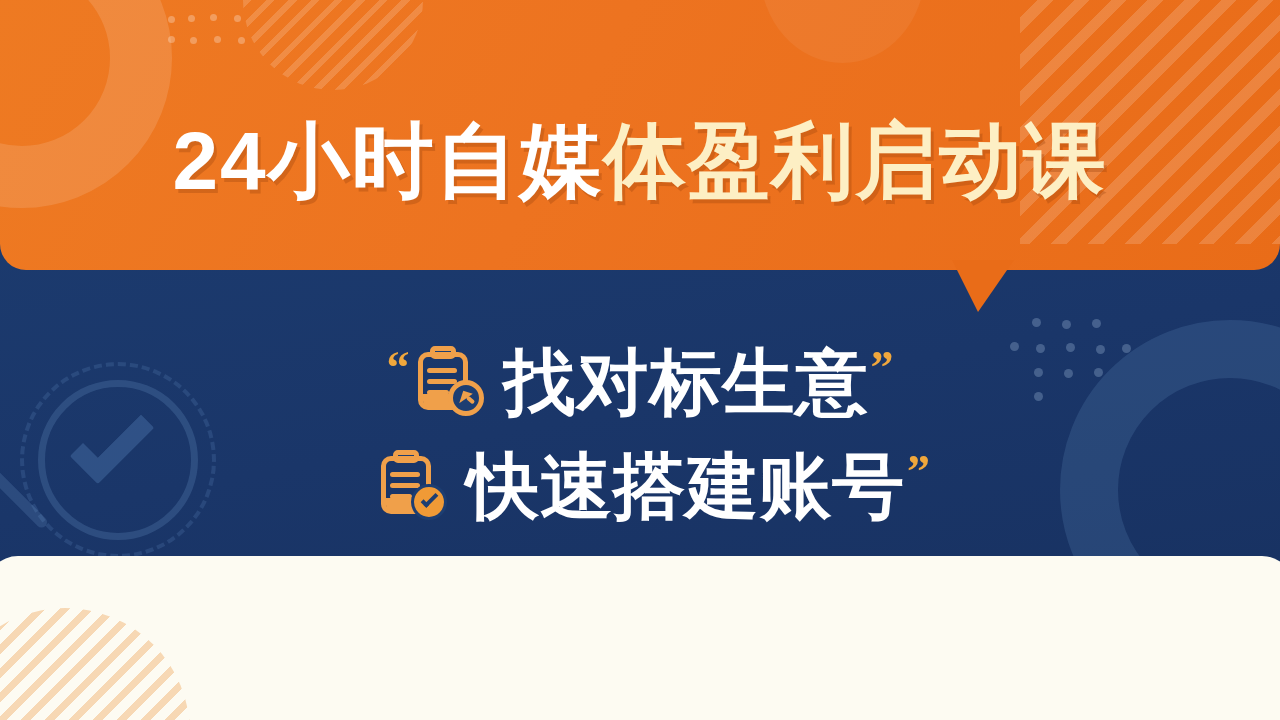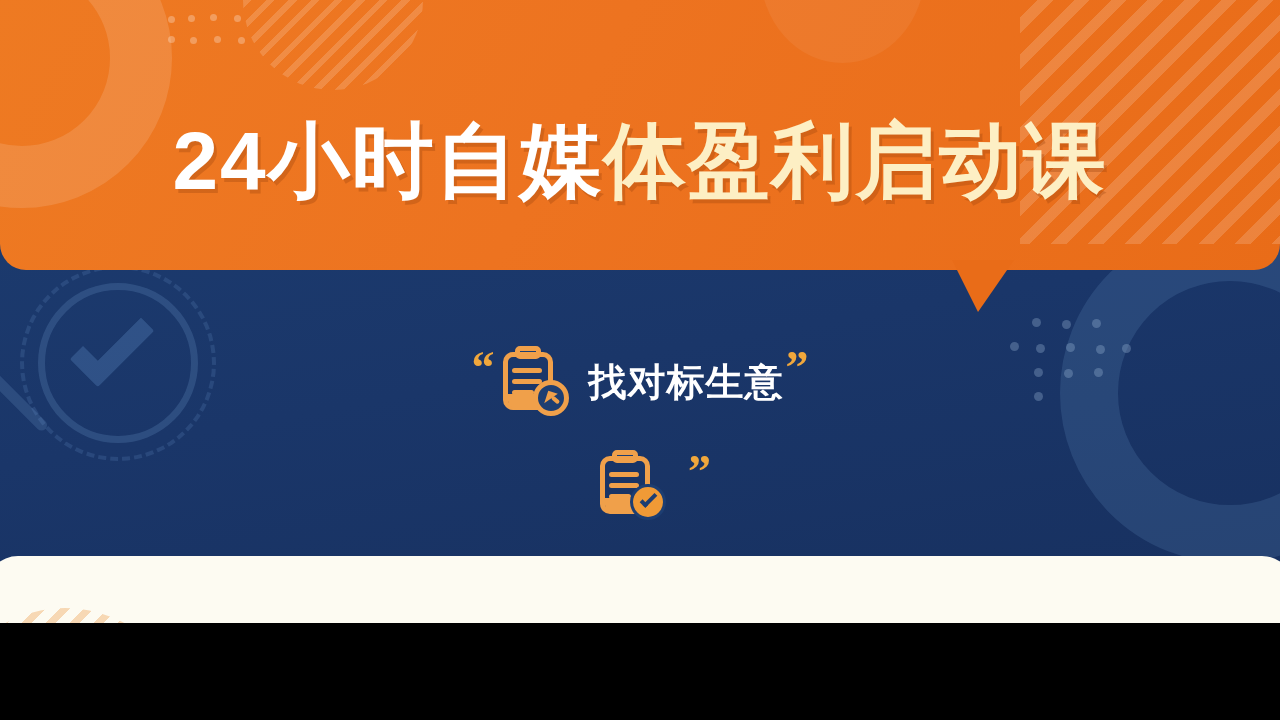--- a/index.html
+++ b/index.html
@@ -3,21 +3,21 @@
 <meta charset="utf-8">
 <style>
   html, body {
     margin: 0;
     padding: 0;
     background: #000;
   }
   #poster {
     position: relative;
     width: 1280px;
-    height: 623px;
+    height: 720px;
     overflow: hidden;
     font-family: "Liberation Sans", "DejaVu Sans", sans-serif;
     background: #14532d;
   }
 
   
   .navy-base {
     position: absolute;
     inset: 0;
     background: linear-gradient(170deg, #1D3E72 0%, #1A3669 55%, #17305F 100%);
@@ -198,21 +198,21 @@
     top: -14px;
     margin-right: 4px;
     font-family: "Liberation Serif", serif;
   }
   .q-mark.close {
     margin-right: 0;
     margin-left: 2px;
   }
   .q-mark.spacer-hidden { visibility: hidden; }
   .q-text {
-    font-size: 38px;
+    font-size: 72px;
     font-weight: bold;
     letter-spacing: 1px;
     line-height: 1;
   }
   .q-white { color: #FFFFFF; }
   .q-gold  { color: #F0A73C; }
 
   
   .icon-clip {
     position: relative;
@@ -395,20 +395,21 @@
         <span class="tab"></span>
         <span class="body"></span>
         <span class="foot"></span>
         <span class="ln ln1"></span>
         <span class="ln ln2"></span>
         <span class="ln ln3"></span>
         <span class="badge filled">
           <span class="tick"></span>
         </span>
       </span>
+      <span class="q-text q-white">快速搭建账号</span>
       <span class="q-mark close">”</span>
     </div>
 
   </div>
 
   <div class="white-card">
     <div class="card-stripes"></div>
   </div>
 
 </div>

